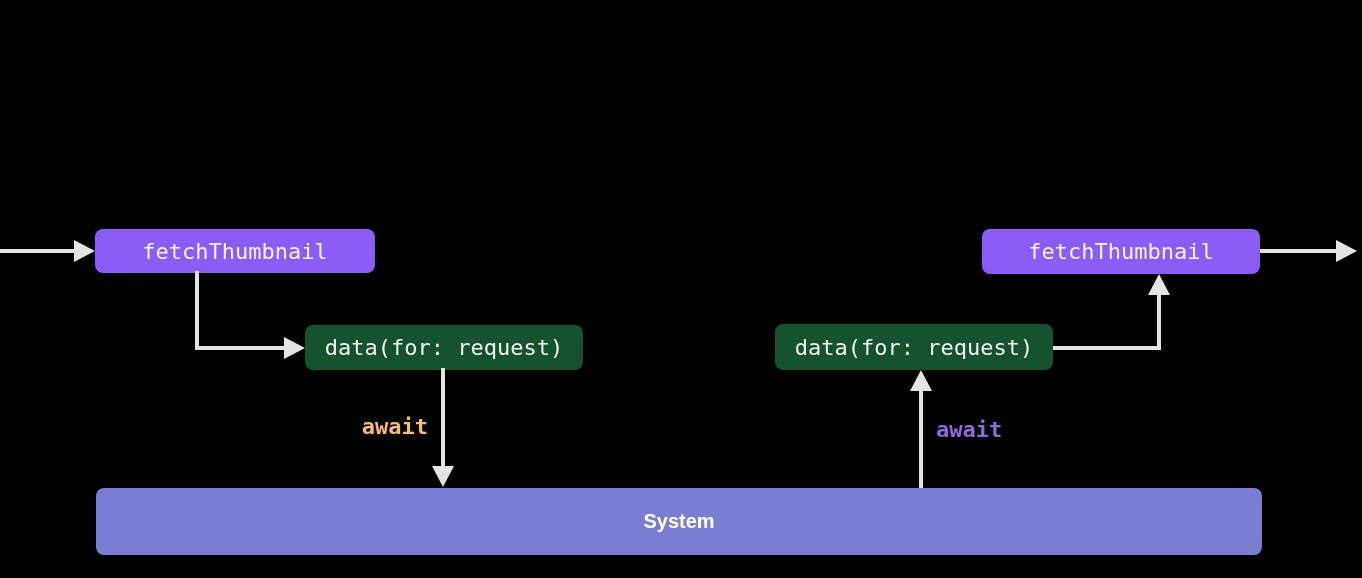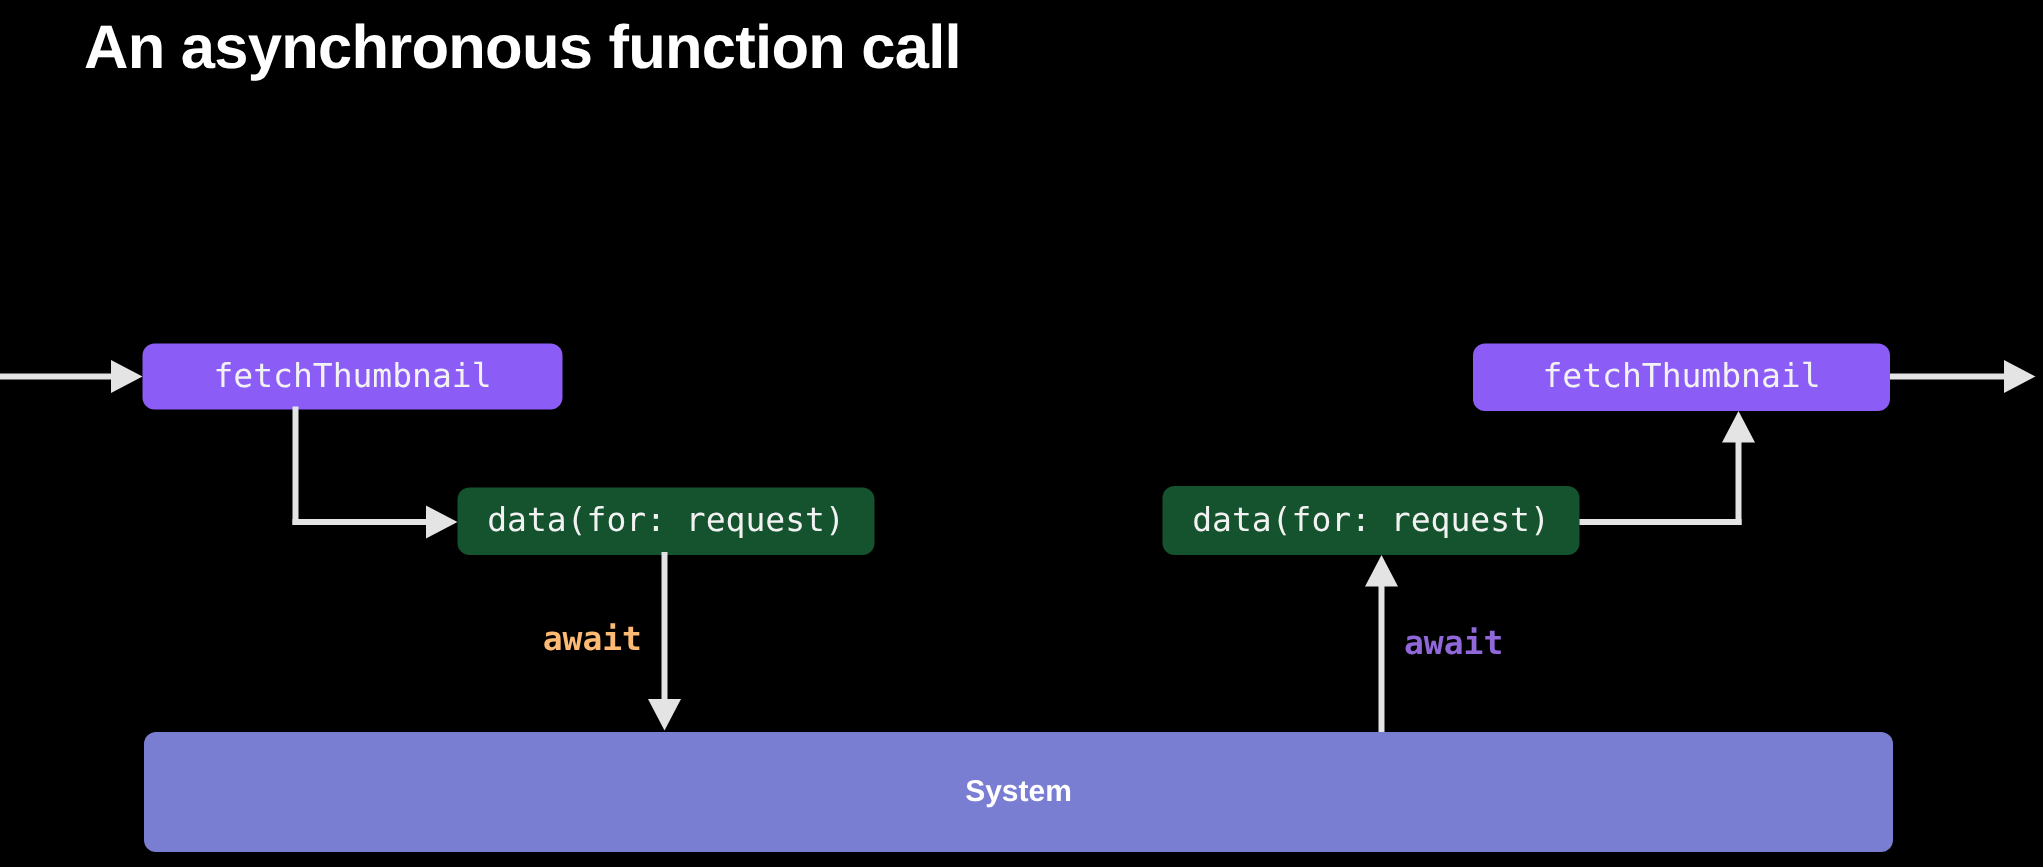--- a/index.html
+++ b/index.html
@@ -38,21 +38,21 @@
     white-space: nowrap;
   }
   .box-green { background: #8b5cf6; }
   .box-orange { background: #14532d; }
   #green1 { left: 95px;  top: 229px; width: 280px; height: 44px; }
   #orange1 { left: 305px; top: 325px; width: 278px; height: 45px; }
   #orange2 { left: 775px; top: 324px; width: 278px; height: 46px; }
   #green2 { left: 982px; top: 229px; width: 278px; height: 45px; }
   #system {
     position: absolute;
-    left: 96px; top: 488px; width: 1166px; height: 80px;
+    left: 96px; top: 488px; width: 1166px; height: 67px;
     background: #7a7ed2;
     border-radius: 8px;
     display: flex;
     align-items: center;
     justify-content: center;
     font-family: "Liberation Sans", sans-serif;
     font-size: 20px;
     font-weight: 700;
     color: #ffffff;
   }
@@ -96,21 +96,20 @@
     left: 936px; top: 417px;
     font-weight: 700;
     color: #9168d9;
   }
 </style>
 </head>
 <body>
 
 <div id="stage">
 
-  <h1 class="title">An asynchronous function call</h1>
 
   <div>
     <div class="line" style="left:0; top:249px; width:76px; height:4px;"></div>
     <div class="tri tri-right" style="left:74px; top:240px;"></div>
   </div>
 
   <div id="green1" class="box box-green">fetchThumbnail</div>
 
   <div>
     <div class="line" style="left:195px; top:271px; width:4px; height:79px;"></div>

